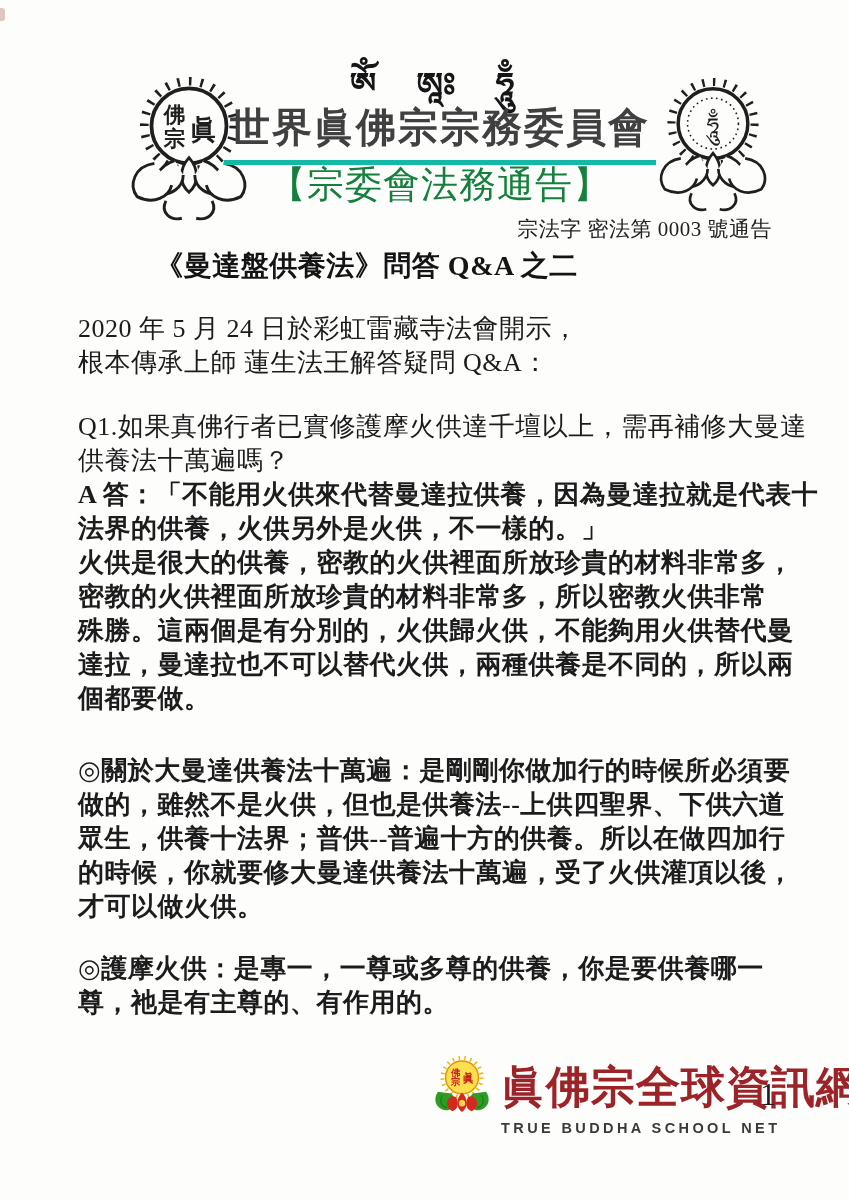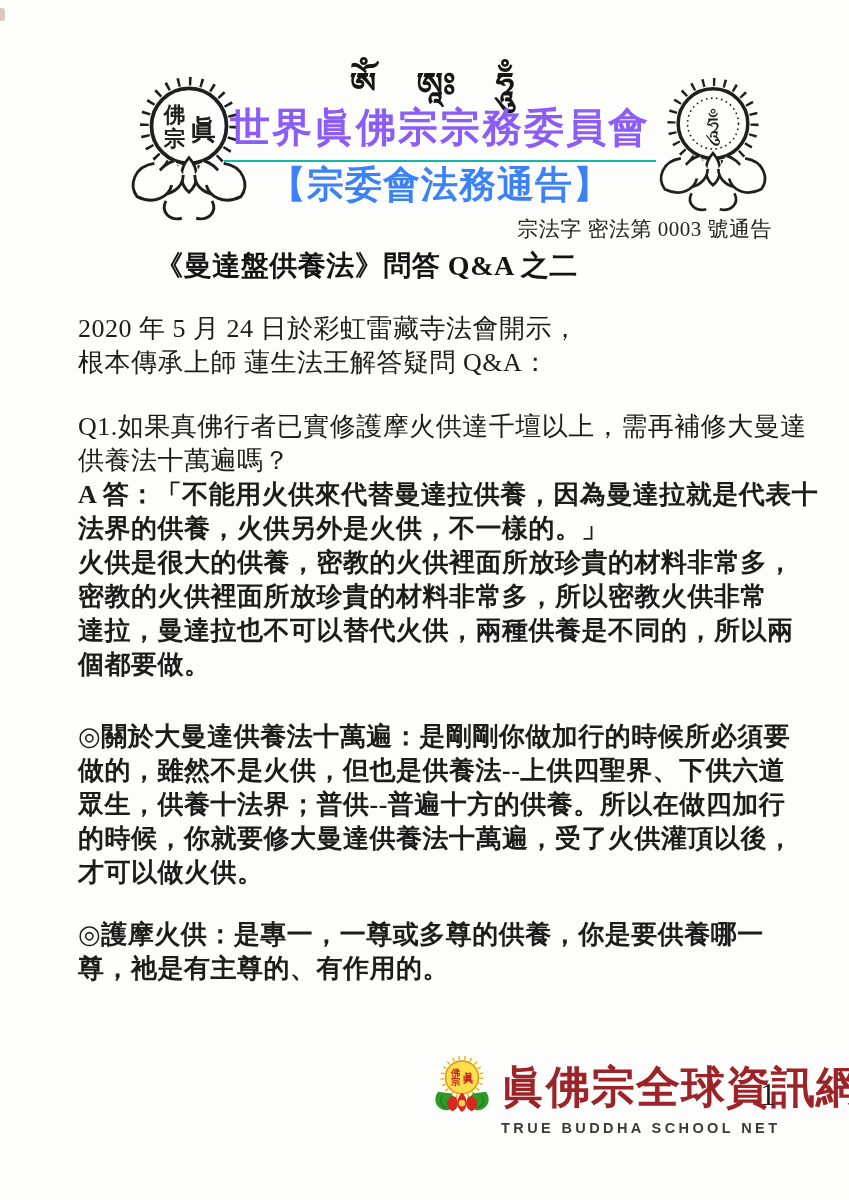--- a/index.html
+++ b/index.html
@@ -22,26 +22,26 @@
   .tibetan-mantra {
     position: absolute; top: 48px; left: 30px; width: 820px;
     text-align: center; font-size: 33px; font-weight: bold;
     letter-spacing: 16px; color: #161616;
   }
   .org-title-wrap {
     position: absolute; top: 100px; left: 30px; width: 820px; text-align: center;
   }
   .org-title {
     display: inline-block;
-    font-size: 40px; font-weight: bold; letter-spacing: 2px; color: #8b5cf6;
-    border-bottom: 2px solid #14b8a6; padding: 0 6px 5px 6px;
+    font-size: 40px; font-weight: bold; letter-spacing: 2px; color: #404040;
+    border-bottom: 5px solid #14b8a6; padding: 0 6px 5px 6px;
   }
   .notice-banner {
     position: absolute; top: 160px; left: 30px; width: 820px; text-align: center;
-    font-size: 37px; font-weight: 700; letter-spacing: 1px; color: #3b82f6;
+    font-size: 37px; font-weight: 400; letter-spacing: 1px; color: #15803d;
   }
   .emblem { position: absolute; }
   .emblem-left  { left: 116px; top: 74px; width: 146px; height: 150px; }
   .emblem-right { left: 646px; top: 72px; width: 134px; height: 146px; }
   .ref-number {
     position: absolute; top: 215px; right: 77px;
     font-size: 21px; letter-spacing: .5px; color: #222;
   }
   .doc-title {
     position: absolute; top: 247px; left: 0; width: 733px; text-align: center;
@@ -142,20 +142,21 @@
       <div class="text-line">根本傳承上師 蓮生法王解答疑問 Q&amp;A：</div>
     </div>
 
     <div class="para para-qa">
       <div class="text-line">Q1.如果真佛行者已實修護摩火供達千壇以上，需再補修大曼達</div>
       <div class="text-line">供養法十萬遍嗎？</div>
       <div class="text-line kai-style">A 答：「不能用火供來代替曼達拉供養，因為曼達拉就是代表十</div>
       <div class="text-line kai-style">法界的供養，火供另外是火供，不一樣的。」</div>
       <div class="text-line kai-style">火供是很大的供養，密教的火供裡面所放珍貴的材料非常多，</div>
       <div class="text-line kai-style">密教的火供裡面所放珍貴的材料非常多，所以密教火供非常</div>
+      <div class="text-line kai-style">殊勝。這兩個是有分別的，火供歸火供，不能夠用火供替代曼</div>
       <div class="text-line kai-style">達拉，曼達拉也不可以替代火供，兩種供養是不同的，所以兩</div>
       <div class="text-line kai-style">個都要做。</div>
     </div>
 
     <div class="para para-mandala">
       <div class="text-line kai-style">◎關於大曼達供養法十萬遍：是剛剛你做加行的時候所必須要</div>
       <div class="text-line kai-style">做的，雖然不是火供，但也是供養法--上供四聖界、下供六道</div>
       <div class="text-line kai-style">眾生，供養十法界；普供--普遍十方的供養。所以在做四加行</div>
       <div class="text-line kai-style">的時候，你就要修大曼達供養法十萬遍，受了火供灌頂以後，</div>
       <div class="text-line kai-style">才可以做火供。</div>

